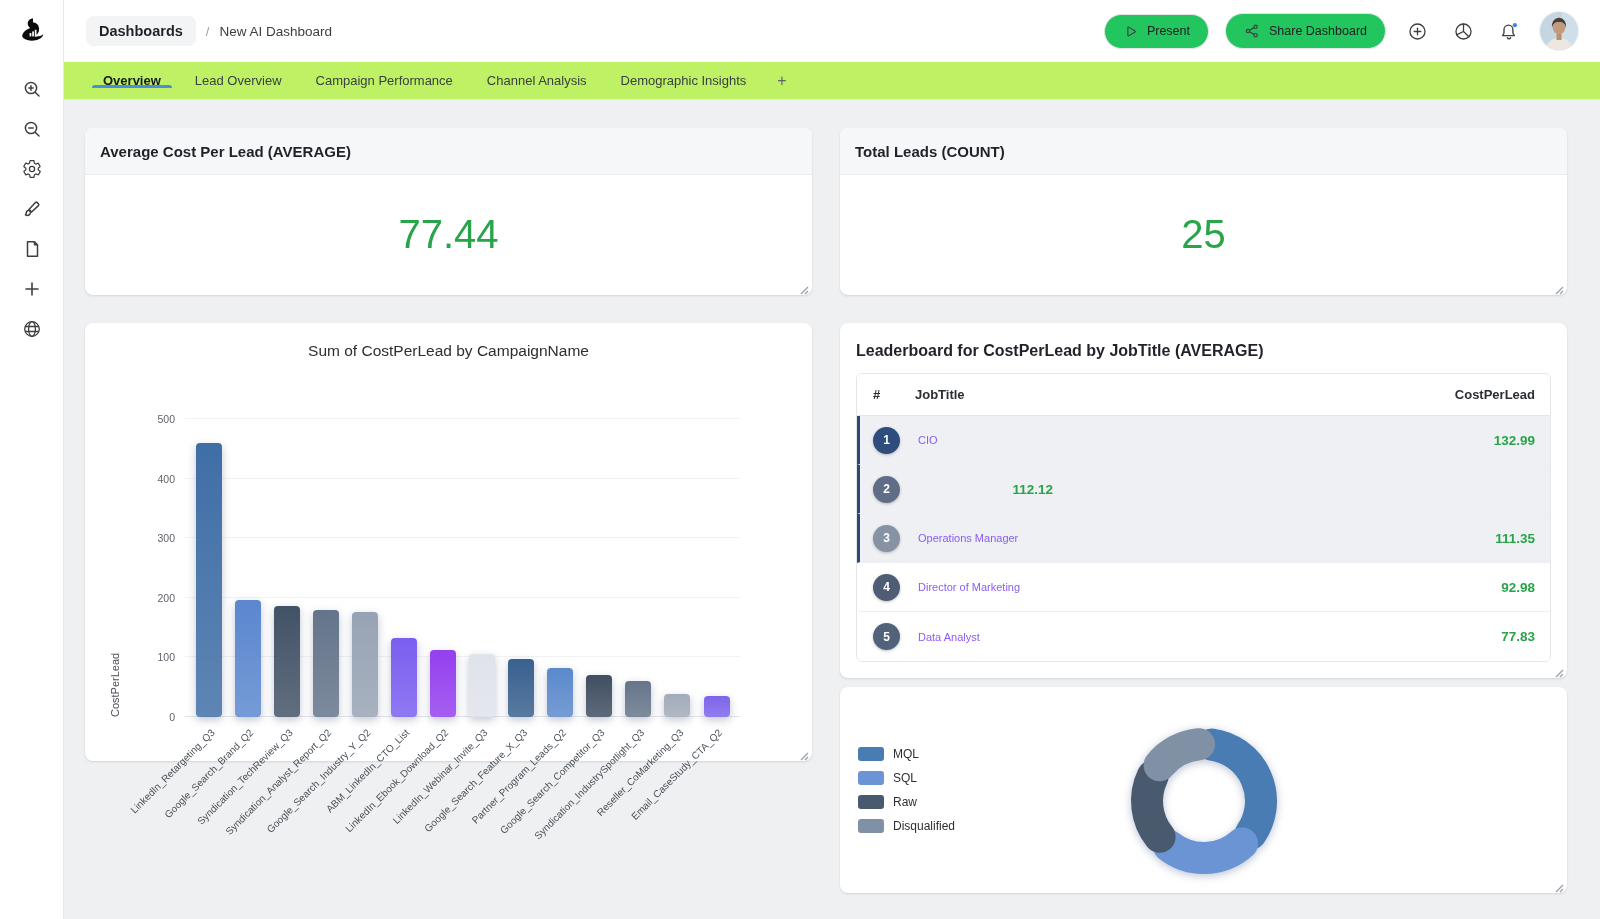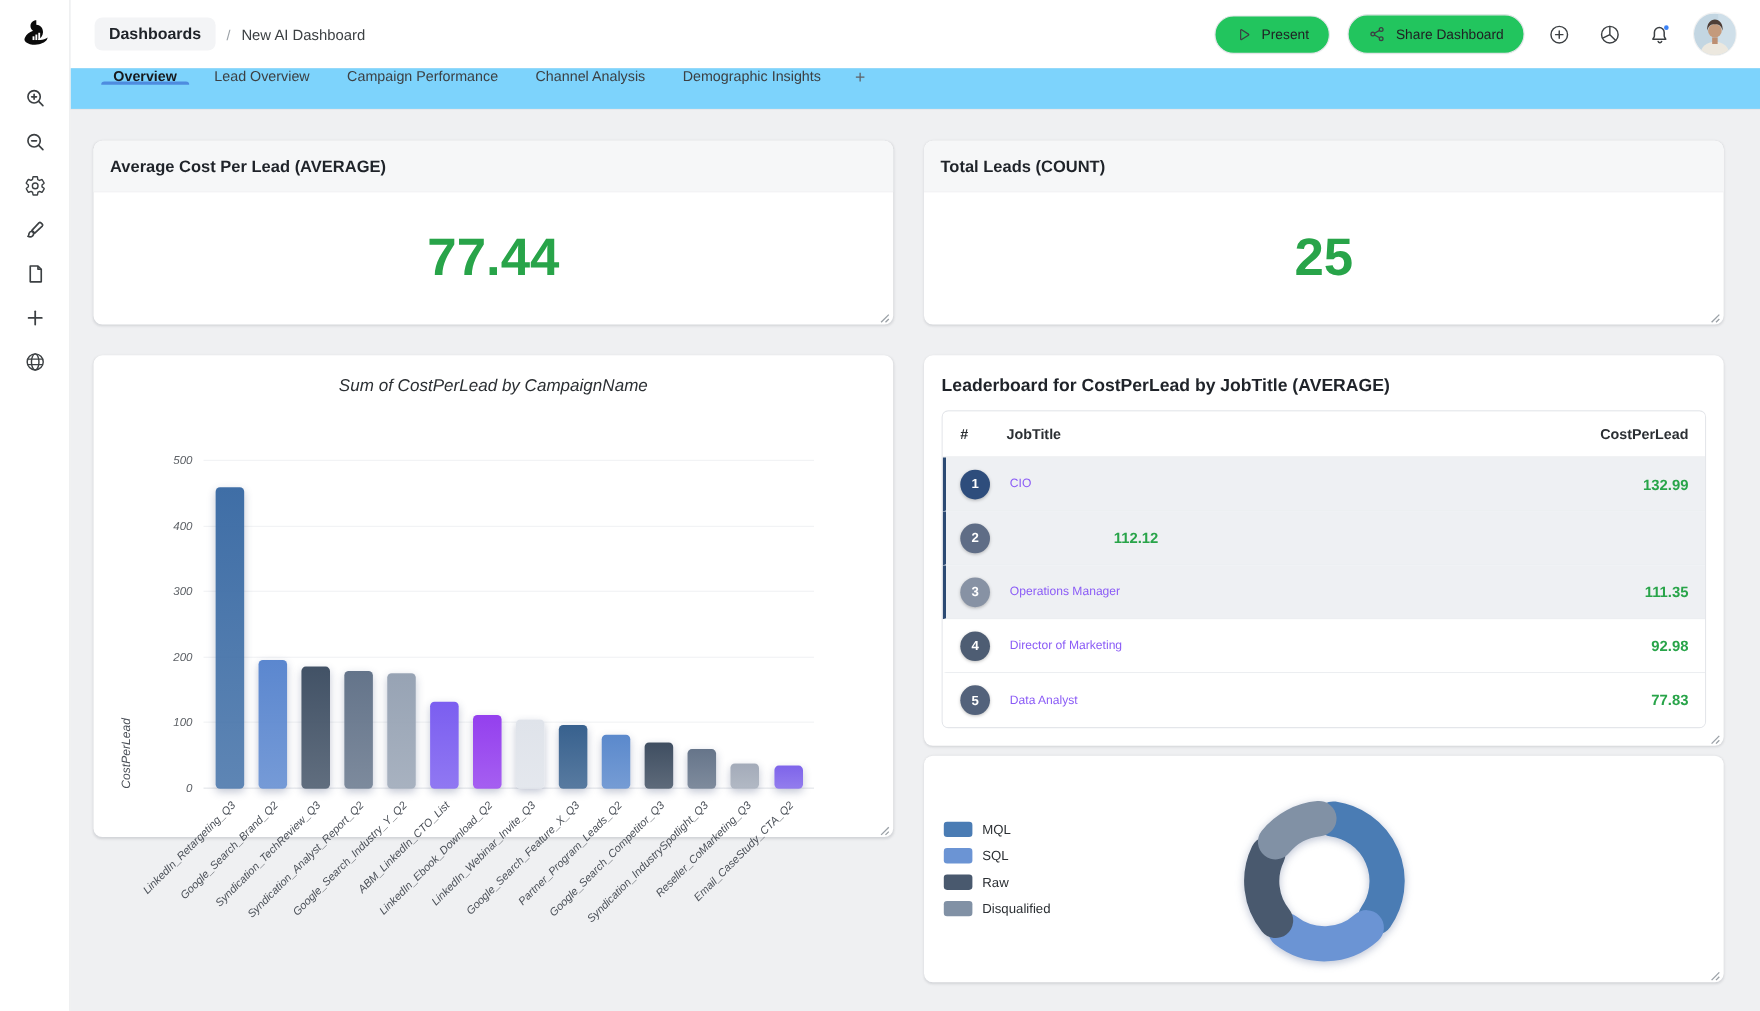--- a/index.html
+++ b/index.html
@@ -16,36 +16,36 @@
   .header { position:absolute; left:64px; right:0; top:0; height:62px; background:#fff; display:flex; align-items:center; padding:0 22px; z-index:5; }
   .crumb-pill { background:#f3f4f6; border-radius:7px; padding:7px 13px; font-size:14.5px; font-weight:700; color:#1f2329; cursor:pointer; }
   .crumb-sep { margin:0 10px; color:#9aa0a6; font-size:13px; }
   .crumb-current { font-size:13.5px; color:#3c4043; }
   .header-right { margin-left:auto; display:flex; align-items:center; gap:16px; }
   .btn-pill { display:flex; align-items:center; gap:9px; border:1px solid #e3e5e8; border-radius:20px; padding:9px 18px; font-size:12.5px; color:#202124; background:#22c55e; cursor:pointer; box-shadow:0 1px 1px rgba(0,0,0,.02); }
   .icon-btn { width:30px; height:30px; display:flex; align-items:center; justify-content:center; cursor:pointer; position:relative; color:#3c4043; }
   .avatar { width:38px; height:38px; border-radius:50%; overflow:hidden; cursor:pointer; box-shadow:0 0 0 1px rgba(0,0,0,.06); }
 
   
-  .tabbar { position:absolute; left:64px; right:0; top:62px; height:38px; background:#7dd3fc; border-bottom:1px solid #e7e8ea; display:flex; align-items:flex-start; padding-left:22px; z-index:5; }
+  .tabbar { position:absolute; left:64px; right:0; top:62px; height:38px; background:#bef264; border-bottom:1px solid #e7e8ea; display:flex; align-items:center; padding-left:22px; z-index:5; }
   .tab { padding:0 17px; font-size:13px; color:#3c4043; cursor:pointer; position:relative; display:flex; align-items:center; }
   .tab.active { color:#17191c; font-weight:700; }
   .tab.active::after { content:''; position:absolute; left:6px; right:6px; bottom:0; height:3px; background:var(--tab-accent,#4e8cdf); border-radius:3px 3px 0 0; }
   .tab.add { font-size:16px; color:#5f6368; padding:0 14px; }
 
   
   .main { position:absolute; top:100px; left:64px; right:0; bottom:0; padding:28px 51px 18px 21px; overflow:hidden; }
   .grid { display:grid; grid-template-columns:727px 727px; column-gap:10px; row-gap:15px; grid-template-rows:167px 570px;gap:28px; }
   .card { background:#fff; border-radius:8px; box-shadow:0 1px 2px rgba(16,24,40,.06), 0 1px 3px rgba(16,24,40,.07); position:relative; }
   .right-col { display:flex; flex-direction:column; gap:9px; }
   .resize-handle { position:absolute; right:3px; bottom:3px; width:11px; height:11px; cursor:nwse-resize; color:#9aa0a6; }
 
   
   .kpi-head { height:47px; background:#f6f7f8; border-bottom:1px solid #ebecee; border-radius:8px 8px 0 0; display:flex; align-items:center; padding:0 15px; font-weight:700; font-size:15px; color:#1f2329; }
-  .kpi-value { height:119px; display:flex; align-items:center; justify-content:center; font-size:48px; font-weight:700; color:var(--positive,#28a449); }
+  .kpi-value { height:119px; display:flex; align-items:center; justify-content:center; font-size:40px; font-weight:400; color:var(--positive,#28a449); }
 
   
   .chart-title { text-align:center; padding-top:19px; font-size:15.5px; color:#2b2f33; }
   .ylab { position:absolute; left:24px; top:96px; height:298px; display:flex; align-items:center; writing-mode:vertical-rl; transform:rotate(180deg); font-size:11px; color:#4b5058; }
   .bar-area { position:absolute; top:96px; left:100px; right:72px; height:298px; }
   .gridline { position:absolute; left:0; right:0; height:1px; background:#f1f2f4; }
   .gridline.axisline { background:#e2e4e8; }
   .ytick { position:absolute; right:calc(100% + 10px); transform:translateY(50%); font-size:10.5px; color:#5f6368; }
   .bars { position:absolute; inset:0; display:flex; align-items:flex-end; justify-content:space-between; padding:0 4px; }
   .bar-cell { flex:1; display:flex; justify-content:center; align-items:flex-end; height:100%; cursor:pointer; }
@@ -217,21 +217,21 @@
 
     <section class="card">
       <div class="kpi-head">Total Leads (COUNT)</div>
       <div class="kpi-value">25</div>
       <span class="resize-handle"><svg width="11" height="11" viewBox="0 0 11 11" stroke="currentColor" stroke-width="1.2">
             <line x1="3" y1="10" x2="10" y2="3"></line>
             <line x1="7" y1="10" x2="10" y2="7"></line>
           </svg></span>
     </section>
 
-    <section class="card" style="height:438px;font-style:italic;">
+    <section class="card" style="height:438px;">
       <div class="chart-title">Sum of CostPerLead by CampaignName</div>
       <div class="ylab">CostPerLead</div>
       <div class="bar-area">
         <div style="position:absolute;inset:0;">
             <div class="gridline axisline" style="bottom: 0%;"></div>
             <div class="gridline" style="bottom: 20%;"></div>
             <div class="gridline" style="bottom: 40%;"></div>
             <div class="gridline" style="bottom: 60%;"></div>
             <div class="gridline" style="bottom: 80%;"></div>
             <div class="gridline" style="bottom: 100%;"></div>

